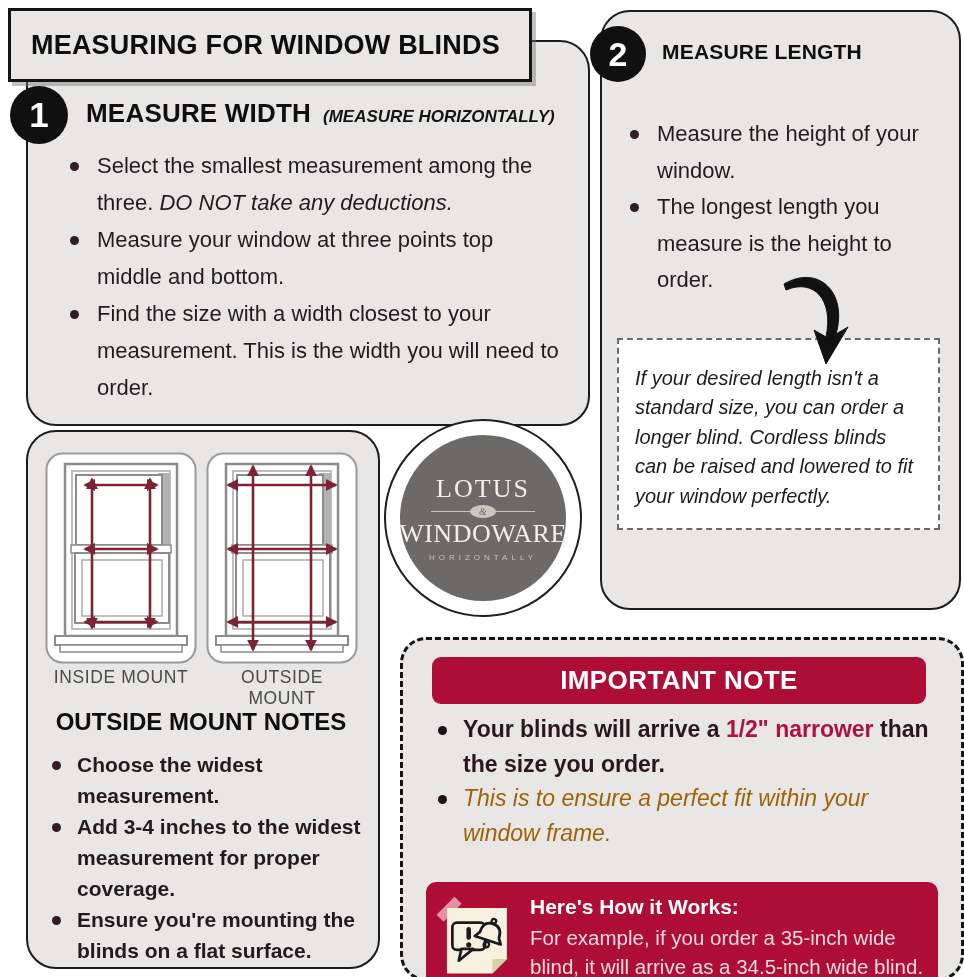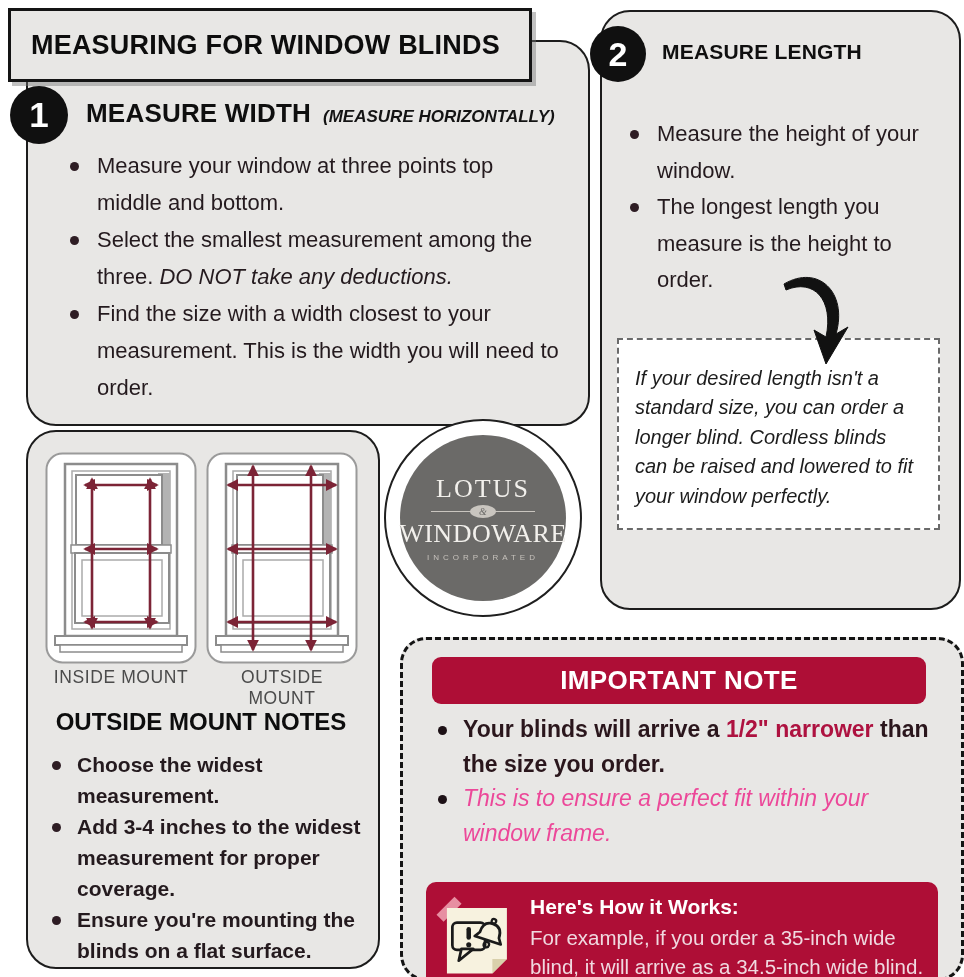--- a/index.html
+++ b/index.html
@@ -85,21 +85,21 @@
   
   .imp-header{
     position:absolute;left:432px;top:657px;width:494px;height:47px;background:#ae0e36;
     border-radius:9px;display:flex;align-items:center;justify-content:center;
     color:#fff;font-size:26px;font-weight:bold;letter-spacing:.4px;z-index:4;
   }
   #imp-bullets{left:438px;top:712px;width:492px;font-size:23px;line-height:1.51;}
   #imp-bullets .dot{background:#1d1116;margin-top:14px;margin-right:16px;}
   #imp-bullets .b1{font-weight:bold;color:#2a161c;}
   #imp-bullets .hl{color:#ae1240;font-weight:bold;}
-  #imp-bullets .b2{font-style:italic;color:#ec4899;}
+  #imp-bullets .b2{font-style:italic;color:#a16207;}
   .how-box{
     position:absolute;left:426px;top:851px;width:512px;height:112px;background:#ae0e36;
     border-radius:10px;display:flex;align-items:center;z-index:4;box-sizing:border-box;padding:0 10px 0 10px;margin-top:31px;
   }
   .how-text{margin-left:14px;}
   .how-title{color:#ffffff;font-weight:bold;font-size:21px;margin-bottom:4px;}
   .how-body{color:#f0d9e0;font-size:20.5px;line-height:1.42;width:398px;}
 </style>
 </head>
 <body>
@@ -118,25 +118,25 @@
   <div class="badge" id="badge1">
       <span>1</span>
     </div>
   <div class="sec-head" style="left:86px;top:98px;">
     <span class="h">MEASURE WIDTH</span>
     <span class="sub">(MEASURE HORIZONTALLY)</span>
   </div>
   <div class="bullets" id="s1-bullets">
     <div class="brow">
       <span class="dot"></span>
+      <span class="btxt"><span>Select the smallest measurement among the three. </span><span class="it">DO NOT take any deductions.</span></span>
+    </div>
+    <div class="brow">
+      <span class="dot"></span>
       <span class="btxt"><span>Measure your window at three points top middle and bottom.</span><span class="it"></span></span>
-    </div>
-    <div class="brow">
-      <span class="dot"></span>
-      <span class="btxt"><span>Select the smallest measurement among the three. </span><span class="it">DO NOT take any deductions.</span></span>
     </div>
     <div class="brow">
       <span class="dot"></span>
       <span class="btxt"><span>Find the size with a width closest to your measurement. This is the width you will need to order.</span><span class="it"></span></span>
     </div>
   </div>
 
   <div class="badge" id="badge2">
       <span>2</span>
     </div>
@@ -163,21 +163,21 @@
   </div>
 
   <div class="logo-ring">
     <div class="logo-disc">
       <div class="logo-l1">LOTUS</div>
       <div class="logo-div">
         <span class="line"></span>
         <span class="amp">&amp;</span>
       </div>
       <div class="logo-l2">WINDOWARE</div>
-      <div class="logo-l3">INCORPORATED</div>
+      <div class="logo-l3">HORIZONTALLY</div>
     </div>
   </div>
 
   <div class="mount-card" style="left:45px;">
     <svg width="152" height="212" viewBox="0 0 152 212">
       <defs>
         <marker id="mIn" viewBox="0 0 10 10" refX="8.5" refY="5" markerWidth="4.6" markerHeight="4.6" orient="auto-start-reverse">
           <path d="M0,0 L10,5 L0,10 z" fill="#7c2436"></path>
         </marker>
       </defs>

